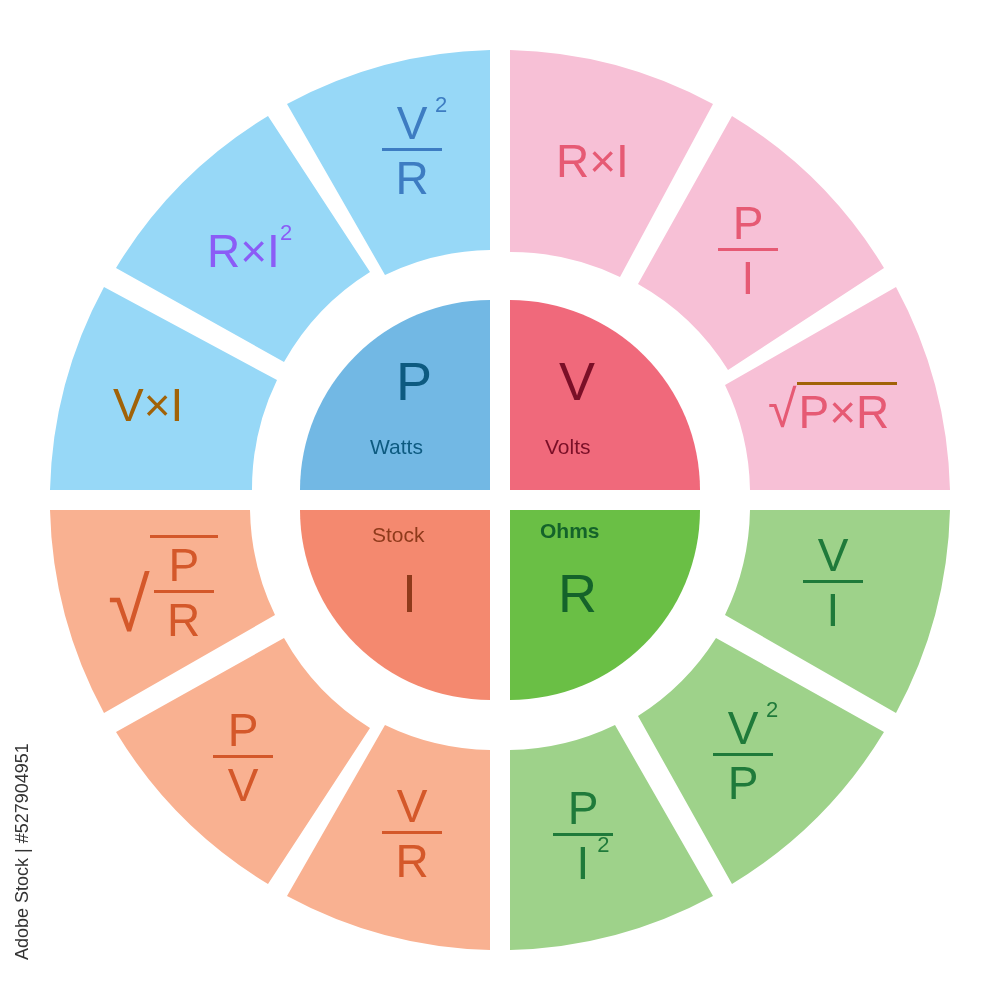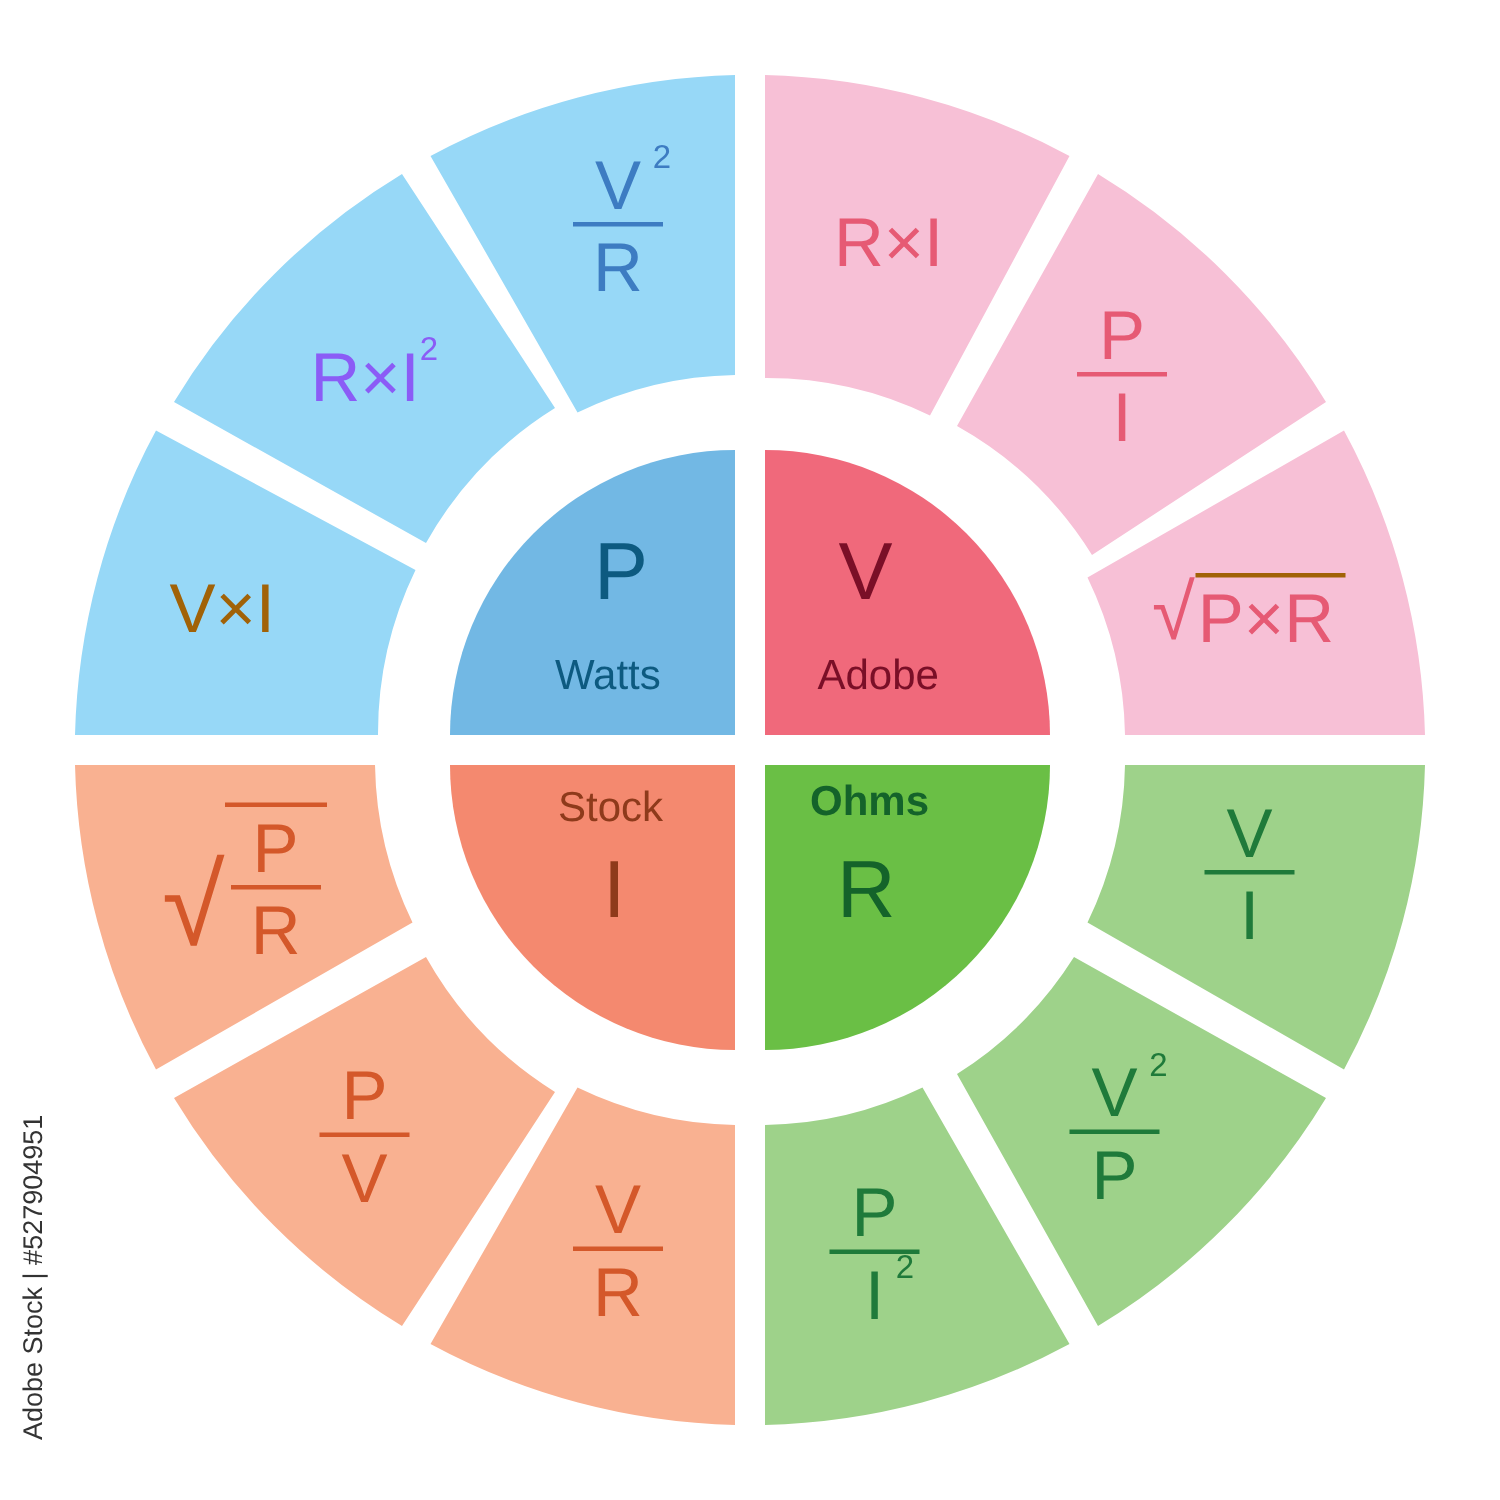--- a/index.html
+++ b/index.html
@@ -6,21 +6,21 @@
   body { width: 1000px; height: 1000px; position: relative; overflow: hidden;
          font-family: "Liberation Sans", "DejaVu Sans", sans-serif; }
   #wheel { position: absolute; left: 0; top: 0; width: 1000px; height: 1000px; }
   .frac { position: absolute; display: flex; flex-direction: column; align-items: center; }
   .frac .num, .frac .den { font-size: 46px; line-height: 1; position: relative; }
   .frac .bar { height: 3px; width: 60px; margin: 2px 0 4px 0; }
   sup.sq { font-size: 22px; position: absolute; top: -6px; right: -20px; }
   .inline { position: absolute; font-size: 46px; line-height: 1; white-space: nowrap; }
   .inline sup { font-size: 22px; vertical-align: top; position: relative; top: -6px; }
   .big { position: absolute; font-size: 54px; line-height: 1; }
-  .unit { position: absolute; font-size: 28px; line-height: 1; }
+  .unit { position: absolute; font-size: 21px; line-height: 1; }
   .sqrt-wrap { position: absolute; display: flex; align-items: flex-end; }
   .credit { position: absolute; left: 12px; top: 960px; transform-origin: 0 0;
             transform: rotate(-90deg); font-size: 18px; color: #333; white-space: nowrap; }
 </style>
 </head>
 <body>
 
 <svg id="wheel" viewBox="0 0 1000 1000">
 
   <g>
@@ -46,21 +46,21 @@
 
   <path fill="#72b8e4" d="M490,490 L300,490 A190,190 0 0,1 490,300 Z"></path>
   <path fill="#f0697b" d="M510,490 L510,300 A190,190 0 0,1 700,490 Z"></path>
   <path fill="#f4896f" d="M490,510 L490,700 A190,190 0 0,1 300,510 Z"></path>
   <path fill="#6abf45" d="M510,510 L700,510 A190,190 0 0,1 510,700 Z"></path>
 </svg>
 
 <div class="big" style="left:396px;top:354px;color:#0d5a80;">P</div>
 <div class="unit" style="left:370px;top:436px;color:#0d5a80;">Watts</div>
 <div class="big" style="left:559px;top:354px;color:#7a0f27;">V</div>
-<div class="unit" style="left:545px;top:436px;color:#7a0f27;">Adobe</div>
+<div class="unit" style="left:545px;top:436px;color:#7a0f27;">Volts</div>
 <div class="unit" style="left:372px;top:524px;color:#8e3a1b;">Stock</div>
 <div class="big" style="left:402px;top:566px;color:#8e3a1b;">I</div>
 <div class="unit" style="left:540px;top:520px;color:#14632a;font-weight:bold;">Ohms</div>
 <div class="big" style="left:558px;top:566px;color:#14632a;">R</div>
 
 <div class="inline" style="left:113px;top:382px;color:#a16207;"><span>V×I</span></div>
 <div class="inline" style="left:207px;top:228px;color:#8b5cf6;"><span>R×I</span><sup>2</sup></div>
 <div class="frac" style="left:382px;top:100px;color:#3d7cc2;">
   <span class="num"><span>V</span><sup class="sq">2</sup></span>
   <span class="bar" style="background:#3d7cc2;"></span>

